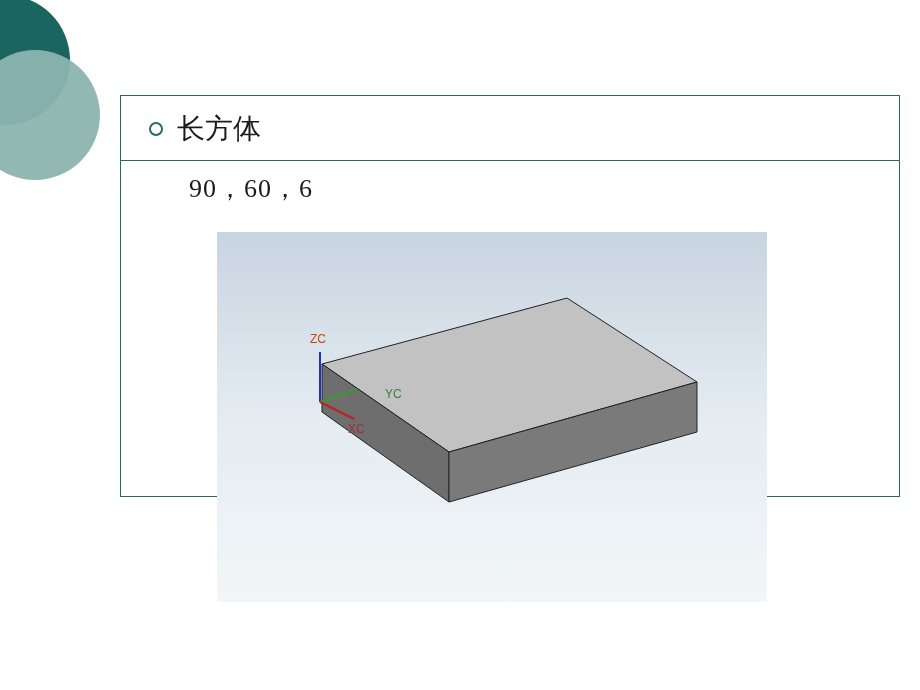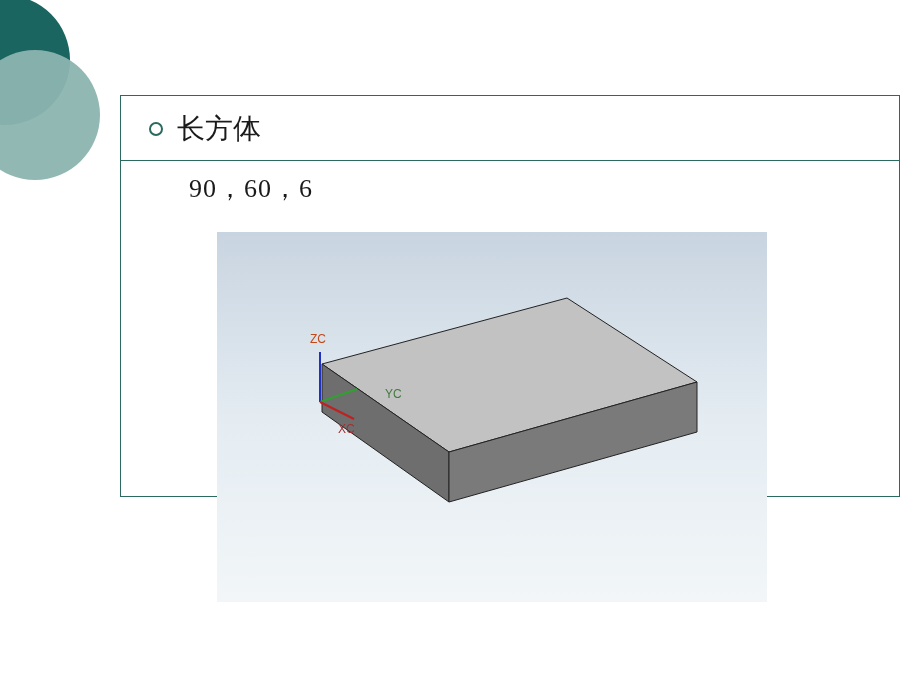--- a/index.html
+++ b/index.html
@@ -98,21 +98,21 @@
       top: 100px;
     }
     .axis-yc {
       color: #447a42;
       left: 140px;
       top: 155px;
       margin-left: 28px;
     }
     .axis-xc {
       color: #a03030;
-      left: 121px;
+      left: 131px;
       top: 190px;
     }
     .triad {
       position: absolute;
       left: 95px;
       top: 115px;
       width: 60px;
       height: 80px;
     }
   </style>

